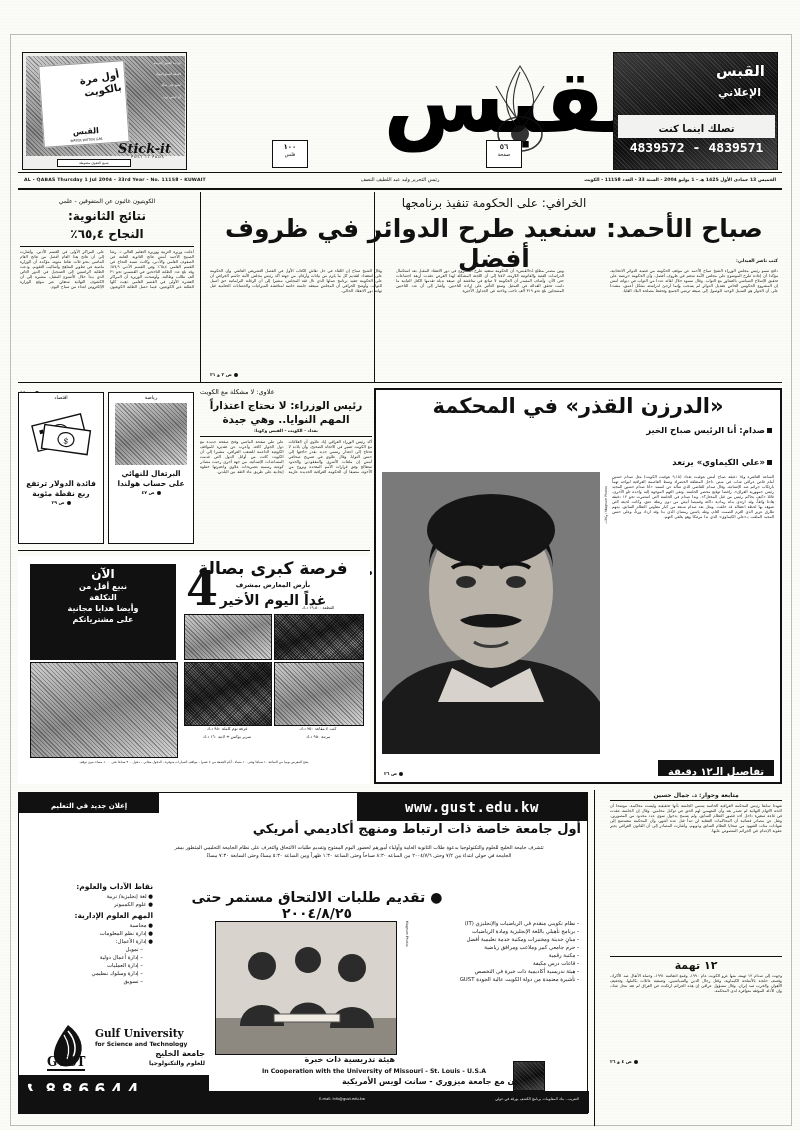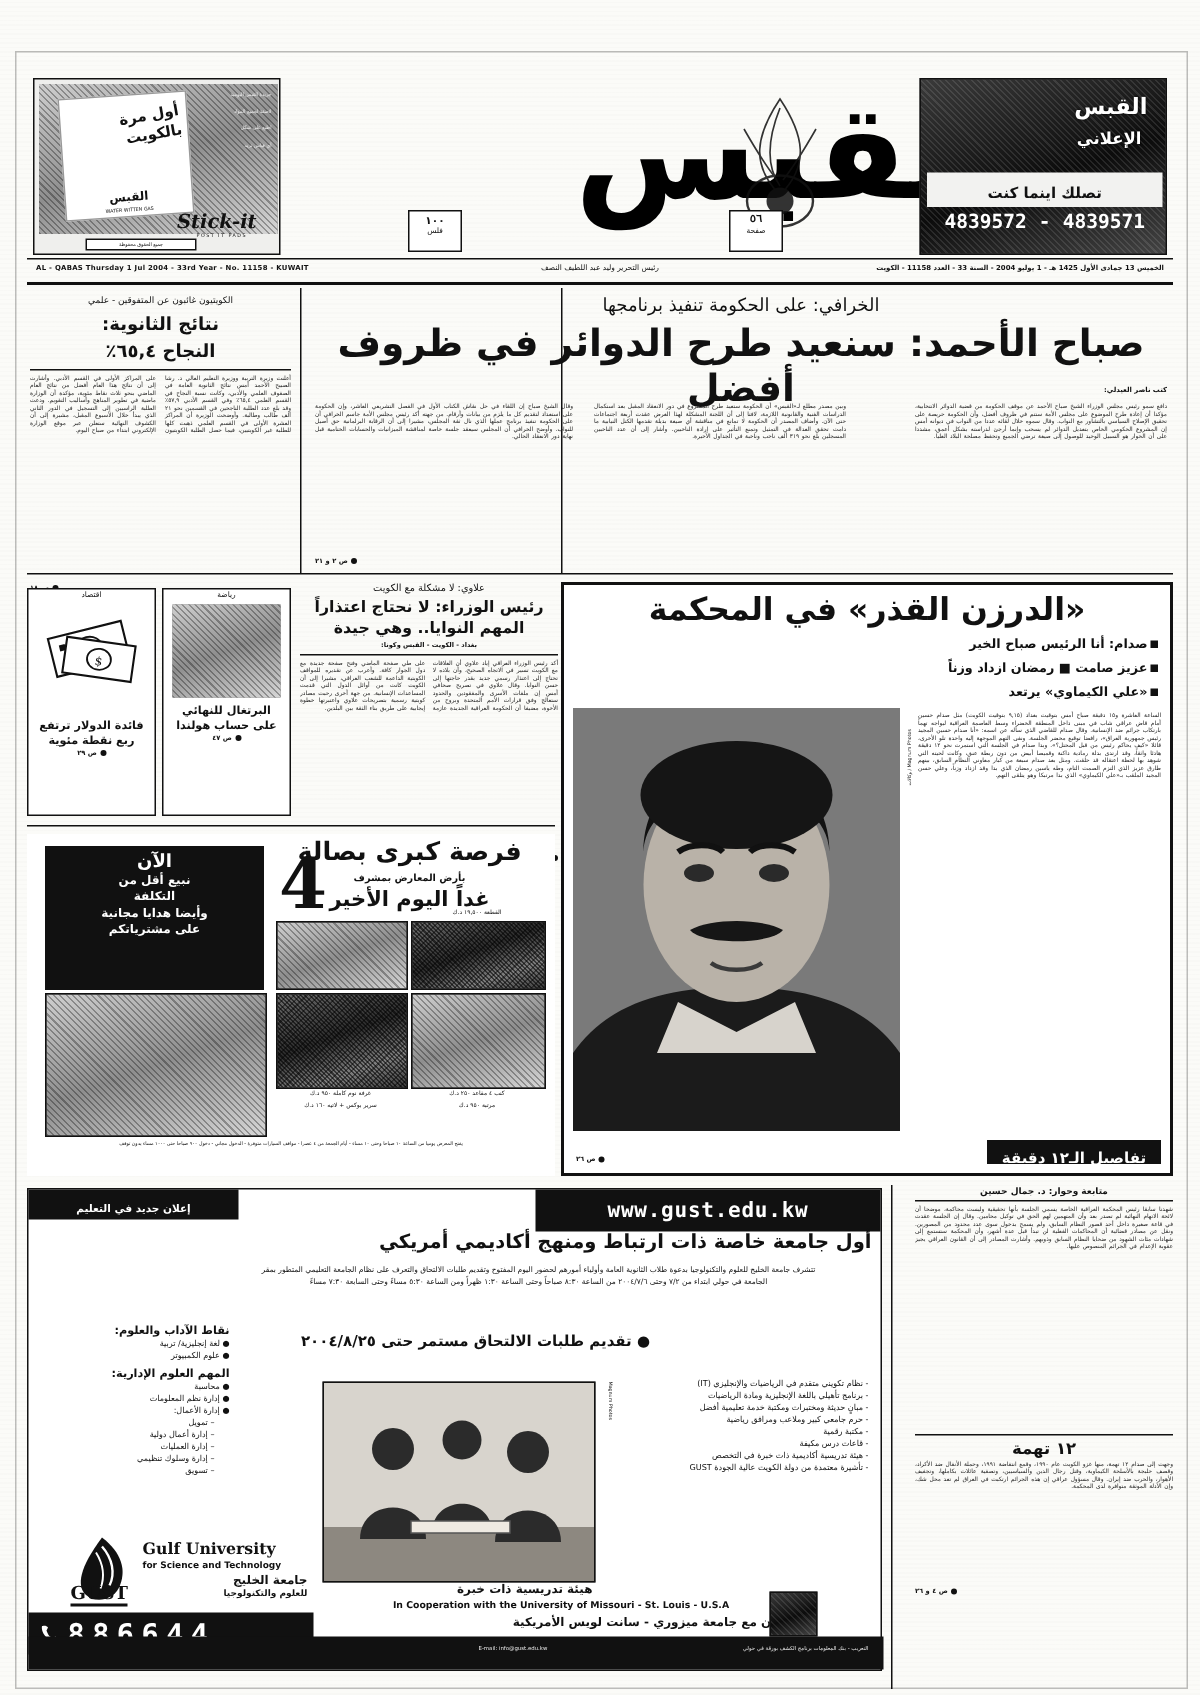--- a/index.html
+++ b/index.html
@@ -210,21 +210,21 @@
   <div class="abs bodytext dense" style="right:22px;top:268px;width:168px;height:108px;">دافع سمو رئيس مجلس الوزراء الشيخ صباح الأحمد عن موقف الحكومة من قضية الدوائر الانتخابية، مؤكدا أن إعادة طرح الموضوع على مجلس الأمة ستتم في ظروف أفضل، وأن الحكومة حريصة على تحقيق الإصلاح السياسي بالتشاور مع النواب. وقال سموه خلال لقائه عددا من النواب في ديوانه أمس إن المشروع الحكومي الخاص بتعديل الدوائر لم يسحب وإنما أرجئ لدراسته بشكل أعمق، مشددا على أن الحوار هو السبيل الوحيد للوصول إلى صيغة ترضي الجميع وتحفظ مصلحة البلاد العليا.</div>
   <div class="abs bodytext dense" style="left:396px;top:268px;width:168px;height:108px;">وبين مصدر مطلع لـ«القبس» أن الحكومة ستعيد طرح المشروع في دور الانعقاد المقبل بعد استكمال الدراسات الفنية والقانونية اللازمة، لافتا إلى أن اللجنة المشكلة لهذا الغرض عقدت أربعة اجتماعات حتى الآن. وأضاف المصدر أن الحكومة لا تمانع في مناقشة أي صيغة بديلة تقدمها الكتل النيابية ما دامت تحقق العدالة في التمثيل وتمنع التأثير على إرادة الناخبين. وأشار إلى أن عدد الناخبين المسجلين بلغ نحو ٣١٩ ألف ناخب وناخبة في الجداول الأخيرة.</div>
   <div class="abs bodytext dense" style="left:210px;top:268px;width:172px;height:108px;">وقال الشيخ صباح إن اللقاء في حل نقاش الكتاب الأول في الفصل التشريعي العاشر، وإن الحكومة على استعداد لتقديم كل ما يلزم من بيانات وأرقام. من جهته أكد رئيس مجلس الأمة جاسم الخرافي أن على الحكومة تنفيذ برنامج عملها الذي نال ثقة المجلس، مشيرا إلى أن الرقابة البرلمانية حق أصيل للنواب. وأوضح الخرافي أن المجلس سيعقد جلسة خاصة لمناقشة الميزانيات والحسابات الختامية قبل نهاية دور الانعقاد الحالي.</div>
   <div class="abs pgref" style="left:210px;top:372px;">
     <span class="dot"></span><span>ص ٢ و ٢١</span>
   </div>
 
   <div class="abs hline" style="left:18px;top:382px;width:764px;"></div>
 
   <div class="abs" style="left:200px;top:388px;width:172px;">
-    <div class="ar kicker" style="text-align:center;font-size:6.5px;">علاوي: لا مشكلة مع الكويت</div>
+    <div class="ar kicker" style="text-align:left;font-size:6.5px;">علاوي: لا مشكلة مع الكويت</div>
     <div class="ctr head-m" style="margin-top:1px;font-size:10.5px;line-height:14px;">رئيس الوزراء: لا نحتاج اعتذاراً المهم النوايا.. وهي جيدة</div>
     <div class="ar byline" style="text-align:center;margin-top:2px;font-size:4.4px;">بغداد - الكويت - القبس وكونا:</div>
     <div class="hline" style="margin:2px 0;"></div>
     <div class="bodytext dense" style="height:130px;column-count:2;column-gap:5px;">أكد رئيس الوزراء العراقي إياد علاوي أن العلاقات مع الكويت تسير في الاتجاه الصحيح، وأن بلاده لا تحتاج إلى اعتذار رسمي جديد بقدر حاجتها إلى حسن النوايا. وقال علاوي في تصريح صحافي أمس إن ملفات الأسرى والمفقودين والحدود ستعالج وفق قرارات الأمم المتحدة وبروح من الأخوة، مضيفا أن الحكومة العراقية الجديدة عازمة على طي صفحة الماضي وفتح صفحة جديدة مع دول الجوار كافة. وأعرب عن تقديره للمواقف الكويتية الداعمة للشعب العراقي، مشيرا إلى أن الكويت كانت من أوائل الدول التي قدمت المساعدات الإنسانية. من جهة أخرى رحبت مصادر كويتية رسمية بتصريحات علاوي واعتبرتها خطوة إيجابية على طريق بناء الثقة بين البلدين.</div>
     <div class="pgref" style="margin-top:1px;">
       <span class="dot"></span><span>ص ٣ و ٢٥</span>
     </div>
   </div>
 
   <div class="abs teaser bx" style="left:108px;top:392px;width:86px;height:152px;background:#fff;">
@@ -292,23 +292,20 @@
 
     <div class="abs micro ar" style="left:6px;top:204px;width:340px;text-align:center;">يفتح المعرض يوميا من الساعة ١٠ صباحا وحتى ١٠ مساء - أيام الجمعة من ٤ عصرا - مواقف السيارات متوفرة - الدخول مجاني - دخول ٩٠٠ صباحا حتى ١٠٠٠ مساء بدون توقف</div>
   </div>
 
   <div class="abs frame2 bx" style="left:374px;top:388px;width:408px;height:396px;background:#fff;">
     <div class="ctr" style="font-size:21px;line-height:25px;font-weight:bold;padding-top:4px;">«الدرزن القذر» في المحكمة</div>
 
     <div class="abs ar bullet-line" style="right:6px;top:34px;width:300px;">
       <span class="sq"></span><span>صدام: أنا الرئيس صباح الخير</span>
     </div>
-    <div class="abs ar bullet-line" style="right:6px;top:50px;width:300px;">
-      <span class="sq"></span><span>عزيز صامت ■ رمضان ازداد وزناً</span>
-    </div>
     <div class="abs ar bullet-line" style="right:6px;top:66px;width:300px;">
       <span class="sq"></span><span>«علي الكيماوي» يرتعد</span>
     </div>
 
     <div class="abs photo dark" style="left:6px;top:82px;width:218px;height:282px;">
       <svg width="218" height="282" viewBox="0 0 218 282" style="display:block;">
         <rect width="218" height="282" fill="#7a7a7a"></rect>
         <path d="M0 282 L0 230 C22 198 60 186 109 186 C158 186 196 198 218 230 L218 282 Z" fill="#1b1b1b"></path>
         <ellipse cx="109" cy="118" rx="62" ry="78" fill="#b9b2a8"></ellipse>
         <path d="M47 96 C50 40 168 40 171 96 C171 66 152 36 109 36 C66 36 47 66 47 96 Z" fill="#121212"></path>
@@ -363,21 +360,21 @@
     </div>
 
     <div class="abs blk bx ctr" style="left:0;top:0;width:140px;height:20px;">
       <span style="font-size:7px;font-weight:bold;line-height:20px;">إعلان جديد في التعليم</span>
     </div>
 
     <div class="abs ar gust-head ctr" style="left:8px;top:28px;width:554px;">أول جامعة خاصة ذات ارتباط ومنهج أكاديمي أمريكي</div>
 
     <div class="abs ar gust-sub" style="left:150px;top:50px;width:380px;line-height:8px;">تتشرف جامعة الخليج للعلوم والتكنولوجيا بدعوة طلاب الثانوية العامة وأولياء أمورهم لحضور اليوم المفتوح وتقديم طلبات الالتحاق والتعرف على نظام الجامعة التعليمي المتطور بمقر الجامعة في حولي ابتداء من ٧/٢ وحتى ٢٠٠٤/٧/٦ من الساعة ٨:٣٠ صباحاً وحتى الساعة ١:٣٠ ظهراً ومن الساعة ٥:٣٠ مساءً وحتى السابعة ٧:٣٠ مساءً</div>
 
-    <div class="abs ar" style="right:130px;top:96px;width:280px;font-size:10px;font-weight:bold;text-align:center;">● تقديم طلبات الالتحاق مستمر حتى ٢٠٠٤/٨/٢٥</div>
+    <div class="abs ar" style="right:130px;top:96px;width:280px;font-size:14px;font-weight:bold;text-align:center;">● تقديم طلبات الالتحاق مستمر حتى ٢٠٠٤/٨/٢٥</div>
 
     <div class="abs ar" style="left:6px;top:88px;width:128px;">
       <div class="gust-sec">نقاط الآداب والعلوم:</div>
       <div class="gust-li">● <span>لغة إنجليزية/ تربية</span></div>
       <div class="gust-li">● <span>علوم الكمبيوتر</span></div>
       <div class="gust-sec" style="margin-top:2px;">المهم العلوم الإدارية:</div>
       <div class="gust-li">● <span>محاسبة</span></div>
       <div class="gust-li">● <span>إدارة نظم المعلومات</span></div>
       <div class="gust-li">● <span>إدارة الأعمال:</span></div>
       <div class="gust-li" style="padding-right:10px;">– <span>تمويل</span></div>

